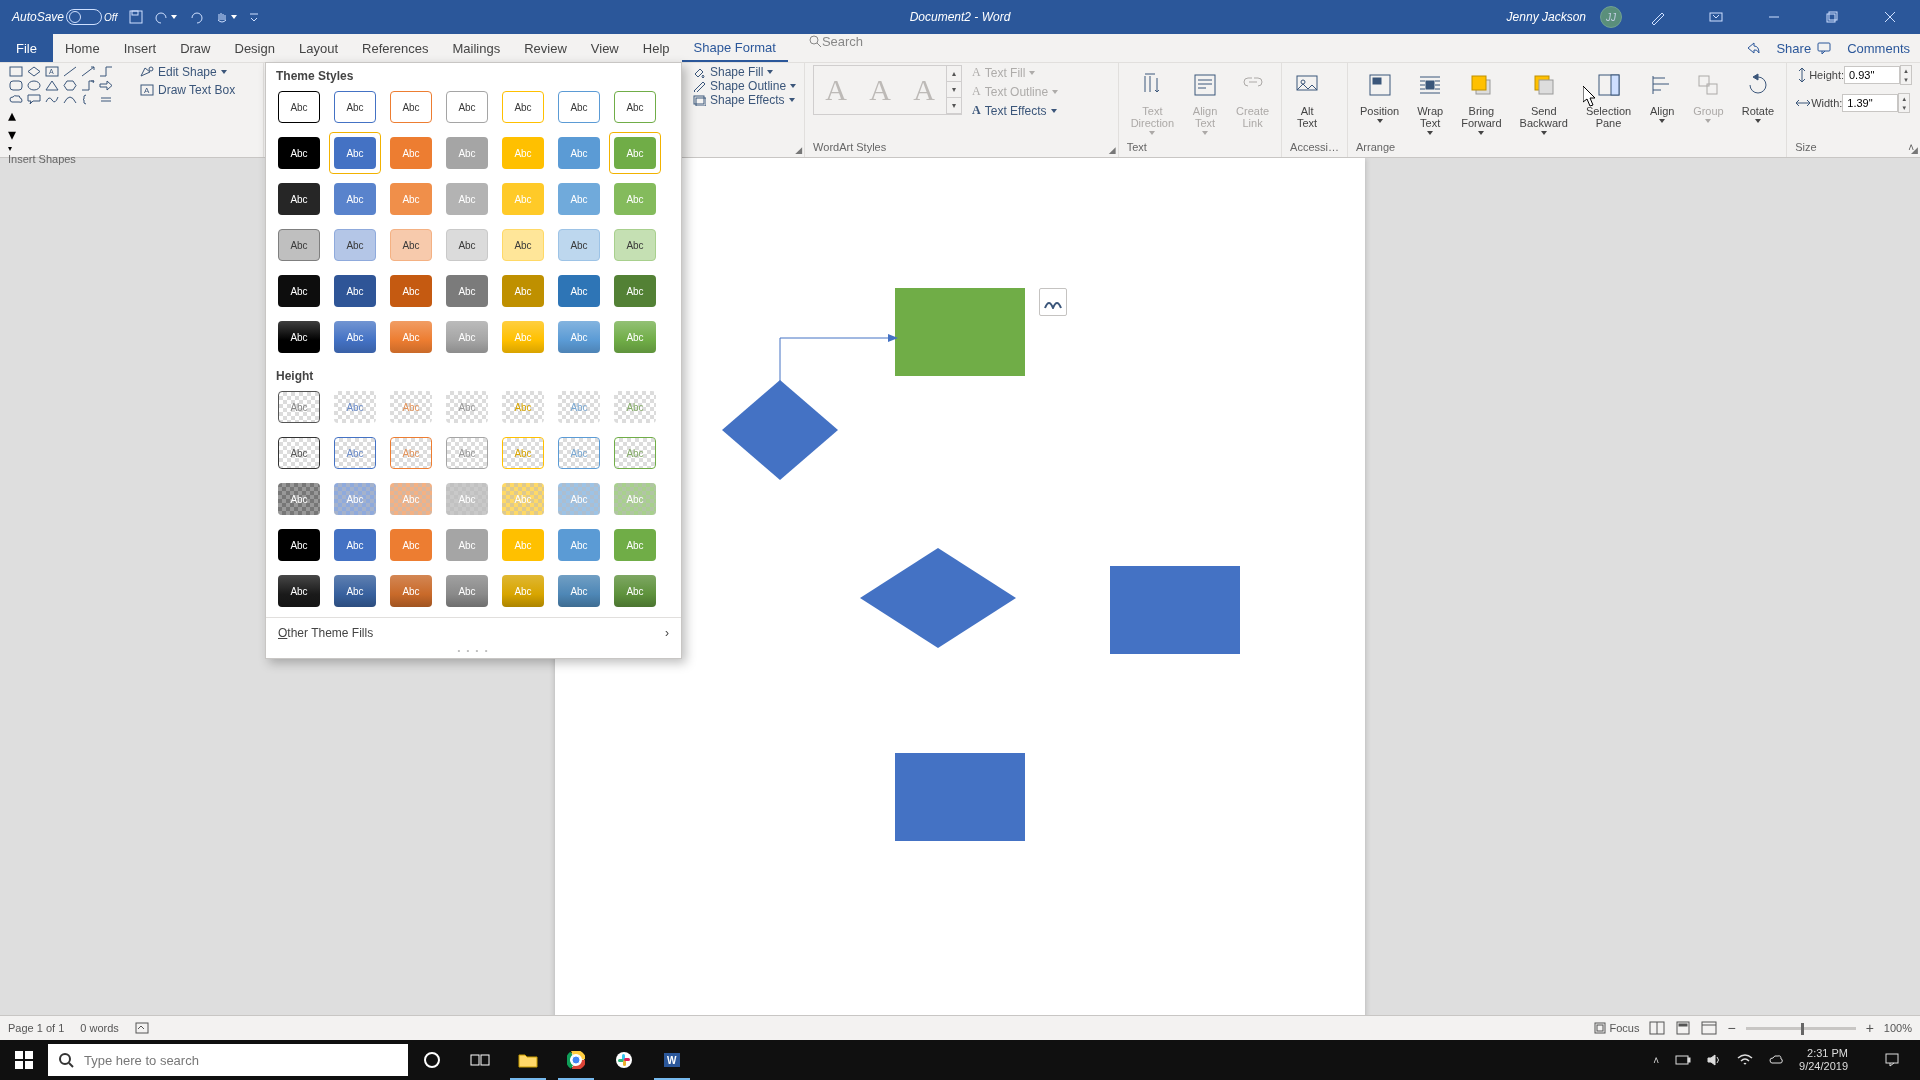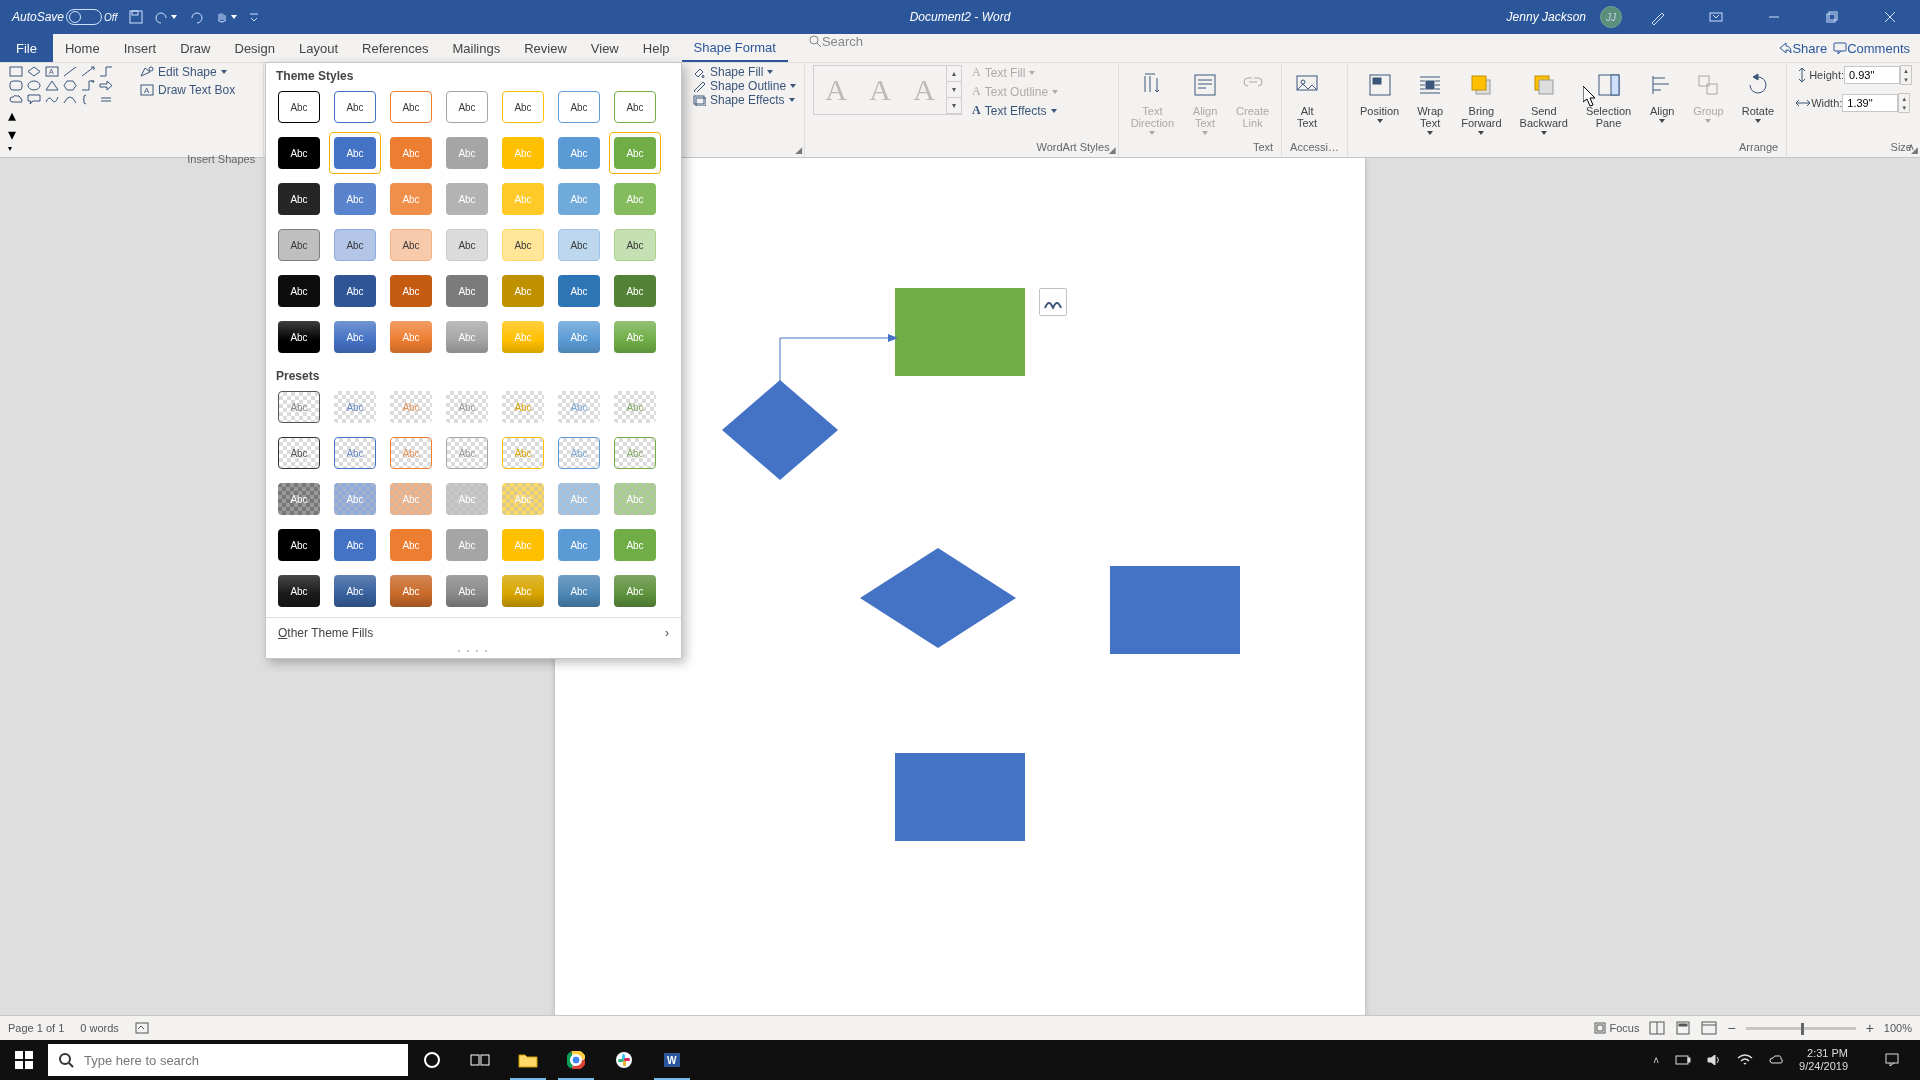--- a/index.html
+++ b/index.html
@@ -26,33 +26,33 @@
   
   .tabs-row {
     height: 28px; background: #f3f2f1; border-bottom: 1px solid #e1dfdd;
     display: flex; align-items: stretch; font-size: 13px; color: #444;
   }
   .tabs-row .tab { padding: 0 12px; display:flex; align-items:center; cursor:default;}
   .tabs-row .tab.active { color: #2b579a; border-bottom: 2px solid #2b579a; font-weight: 400;}
   .tabs-row .file { background: #2b579a; color:#fff; padding:0 16px;}
   .tabs-row .search-area { display:flex; align-items:flex-start; margin-left: 20px; color:#888;}
   .tabs-row .right { margin-left:auto; display:flex; align-items:center; gap:6px; padding-right:10px; color:#2b579a;}
-  .tabs-row .right .btn { display:flex; gap:0; align-items:center;}
+  .tabs-row .right .btn { display:flex; gap:16px; align-items:center;}
 
   
   .ribbon {
     position: relative; height: 94px; background: #f3f2f1; display: flex;
     border-bottom: 1px solid #c8c6c4; z-index: 100;
   }
   .group {
     position: relative; padding: 2px 8px 2px 8px; border-right: 1px solid #e1dfdd;
     display:flex; flex-direction:column;
   }
   .group-body { flex: 1; display: flex; align-items:flex-start; gap: 10px;}
-  .group-title { text-align:right; font-size:11px; color:#666; padding-bottom:2px;}
+  .group-title { text-align:left; font-size:11px; color:#666; padding-bottom:2px;}
   .group .launcher { position:absolute; right:2px; bottom:2px; font-size:9px; color:#777; }
   
   .shape-gallery { display:grid; grid-template-columns: repeat(6, 16px); gap:1px 2px;}
   .shape-gallery .cell { width:16px; height:13px; display:flex; align-items:center; justify-content:center;}
   .shape-gallery svg { stroke:#3b567a; fill:none; stroke-width:1;}
   .shape-gallery-wrap { position:relative; padding-right:16px;}
   .edit-stack { display:flex; flex-direction:column; gap:4px; font-size:12px; color:#3b567a;}
   .edit-stack .row { display:flex; gap:4px; align-items:center;}
 
   
@@ -762,21 +762,21 @@
       <div class="swatch" style="background: linear-gradient(rgb(255, 207, 63), rgb(255, 192, 0) 60%, rgb(216, 163, 0)); color: rgb(255, 255, 255);">
         <span>Abc</span>
       </div>
       <div class="swatch" style="background: linear-gradient(rgb(132, 180, 223), rgb(91, 155, 213) 60%, rgb(77, 131, 181)); color: rgb(255, 255, 255);">
         <span>Abc</span>
       </div>
       <div class="swatch" style="background: linear-gradient(rgb(147, 193, 117), rgb(112, 173, 71) 60%, rgb(95, 147, 60)); color: rgb(255, 255, 255);">
         <span>Abc</span>
       </div>
     </div>
-  <div class="section-title">Presets</div>
+  <div class="section-title">Height</div>
   <div class="styles-grid" id="preset-rows">
       <div class="swatch hatch" style="background: rgb(255, 255, 255); color: rgb(136, 136, 136); border: 1.5px solid rgb(85, 85, 85);">
         <span>Abc</span>
       </div>
       <div class="swatch hatch" style="background: rgb(255, 255, 255); color: rgb(106, 139, 200);">
         <span>Abc</span>
       </div>
       <div class="swatch hatch" style="background: rgb(255, 255, 255); color: rgb(226, 147, 90);">
         <span>Abc</span>
       </div>

